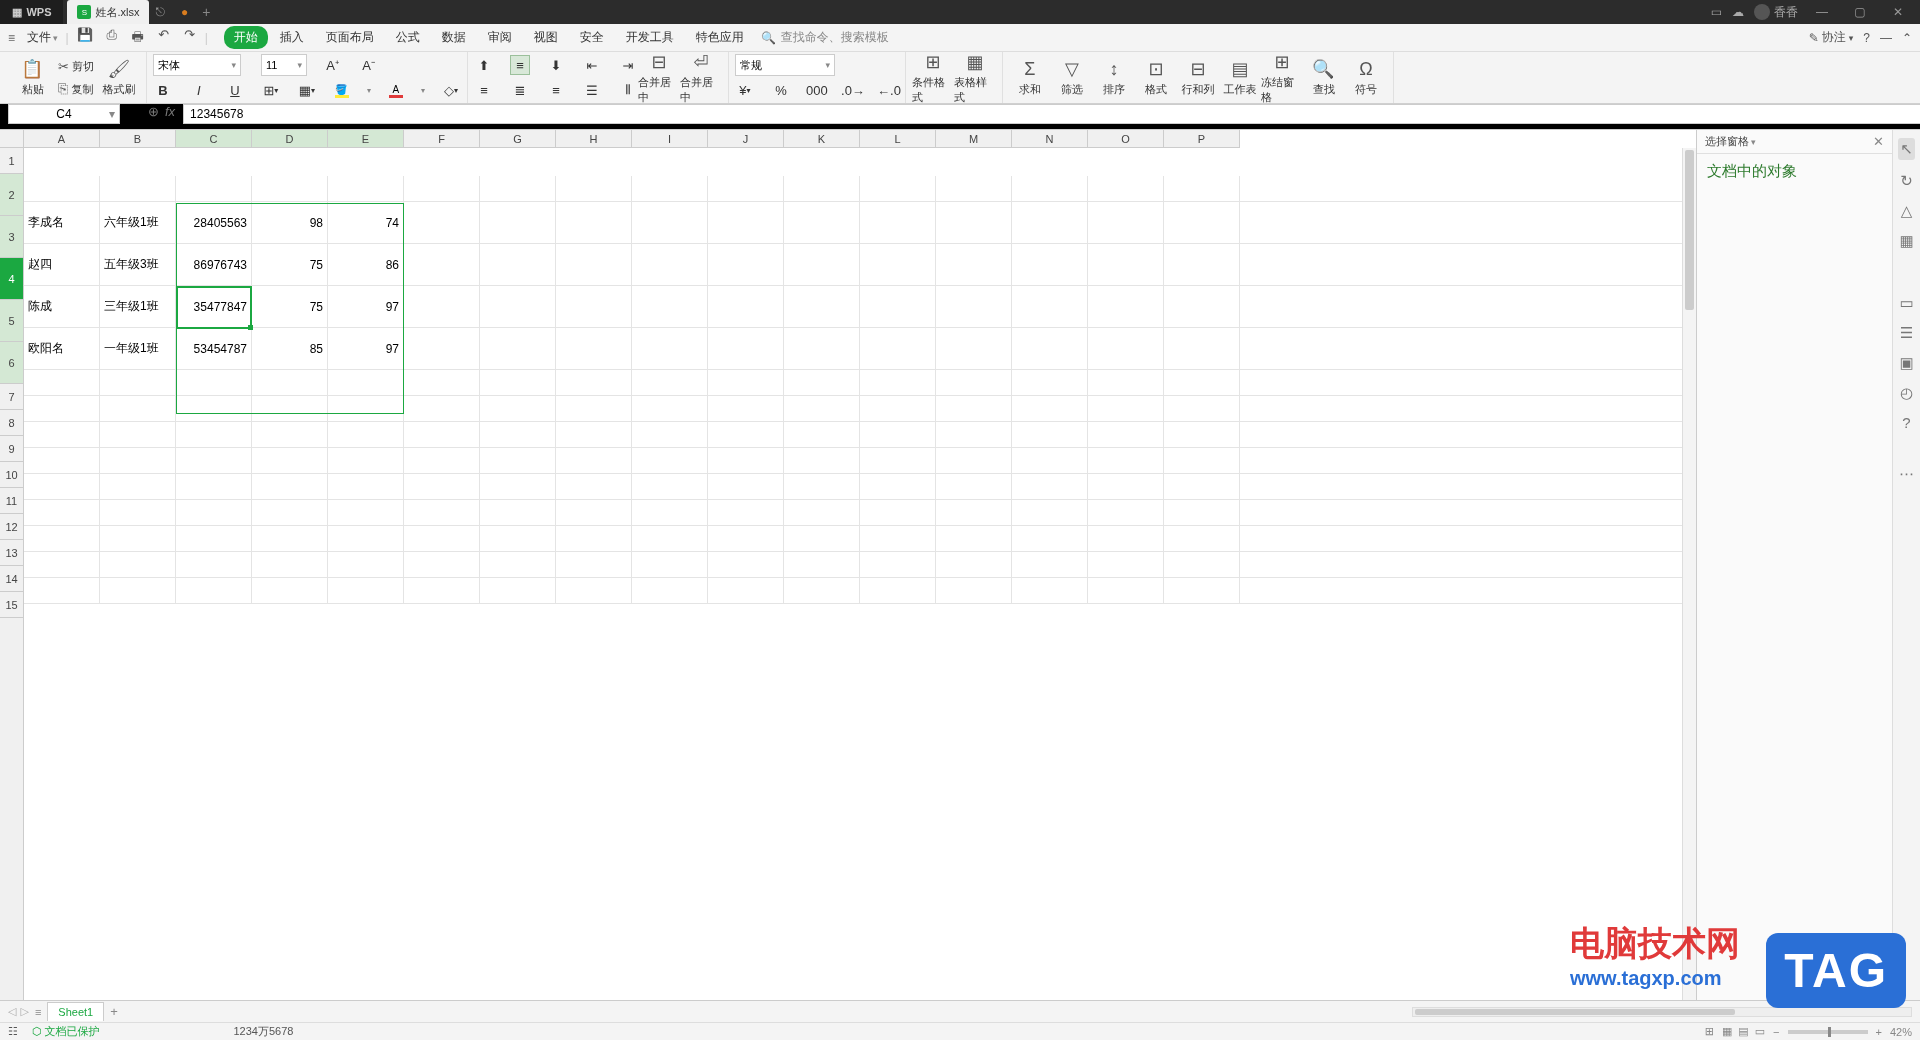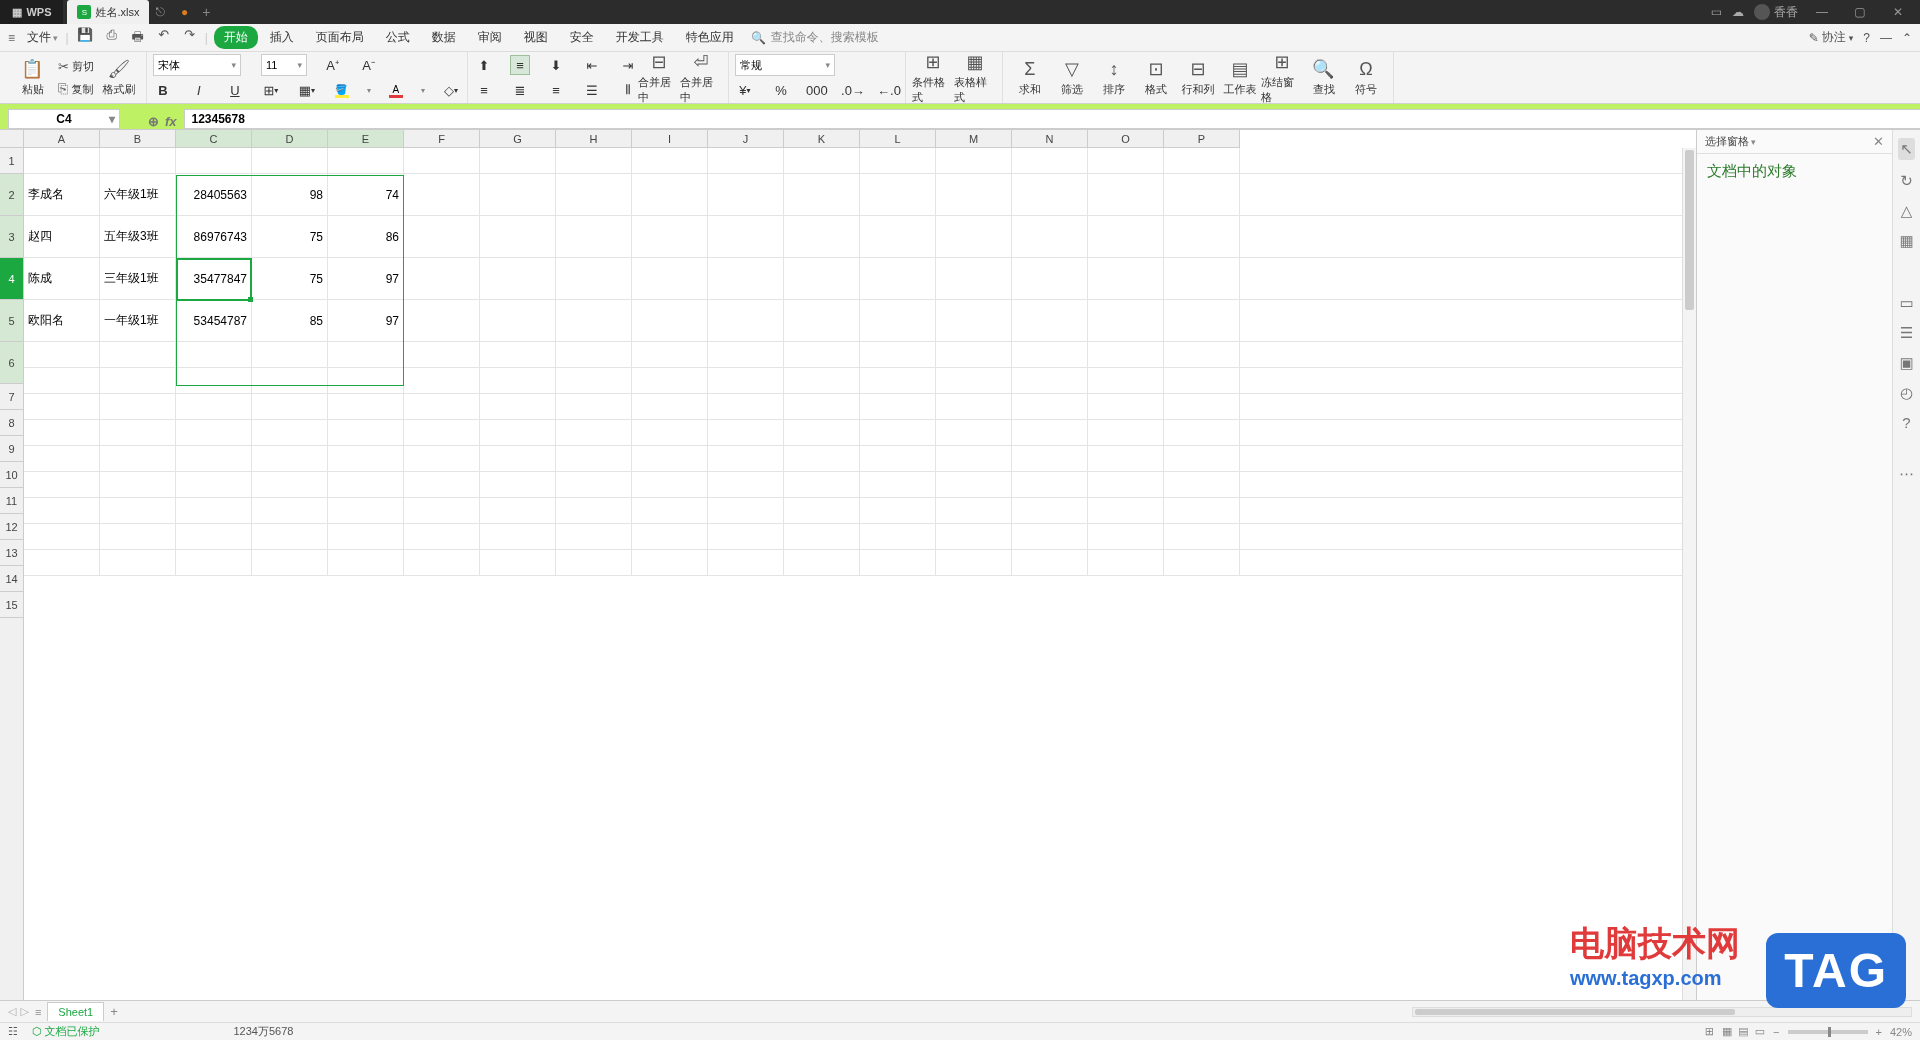--- a/index.html
+++ b/index.html
@@ -18,21 +18,21 @@
 .titlebar .right-controls .item { color: #aaa; font-size: 12px; display: flex; align-items: center; gap: 4px; }
 .titlebar .avatar { width: 16px; height: 16px; background: #555; border-radius: 50%; }
 .titlebar .win-btn { width: 28px; text-align: center; color: #999; cursor: pointer; }
 
 
 .menubar { height: 28px; background: #f4f4f4; border-bottom: 1px solid #ddd; display: flex; align-items: center; padding: 0 8px; gap: 2px; }
 .menubar .burger { color: #666; margin-right: 4px; }
 .menubar .file-btn { font-size: 12px; color: #333; padding: 2px 6px; display: flex; align-items: center; gap: 2px; }
 .menubar .qat { display: flex; gap: 8px; margin-left: 6px; color: #555; }
 .menubar .qat span { width: 18px; text-align: center; color: #555; font-size: 13px; }
-.menubar .tabs { display: flex; gap: 2px; align-items: center; }
+.menubar .tabs { display: flex; gap: 2px; margin-left: 10px; align-items: center; }
 .menubar .tabs .mtab { padding: 3px 10px; font-size: 12px; color: #333; border-radius: 10px; }
 .menubar .tabs .mtab.active { background: #1ba841; color: #fff; }
 .menubar .search-box { display: flex; align-items: center; gap: 4px; color: #888; font-size: 12px; margin-left: 6px; }
 .menubar .right-menu { margin-left: auto; display: flex; align-items: center; gap: 10px; color: #555; }
 .menubar .collab { display: flex; align-items: center; gap: 3px; font-size: 12px; }
 
 
 .ribbon { height: 52px; background: #f4f4f4; border-bottom: 1px solid #d0d0d0; display: flex; align-items: stretch; padding: 0 6px; }
 .ribbon .group { display: flex; align-items: center; padding: 0 6px; border-right: 1px solid #e0e0e0; }
 .ribbon .big-btn { display: flex; flex-direction: column; align-items: center; justify-content: center; width: 42px; height: 48px; font-size: 11px; color: #333; gap: 2px; }
@@ -45,21 +45,21 @@
 .ribbon .font-combo.size { width: 46px; margin-left: 4px; }
 .ribbon .dd { margin-left: auto; color: #888; font-size: 9px; }
 .ribbon .fmt-row { display: flex; gap: 16px; align-items: center; height: 22px; }
 .ribbon .fmt-btn { width: 20px; height: 20px; display: flex; align-items: center; justify-content: center; font-size: 13px; color: #333; }
 .ribbon .fmt-btn.selected { background: #d8e8d8; border: 1px solid #9bc09b; }
 .ribbon .color-swatch { width: 18px; height: 16px; display: flex; flex-direction: column; align-items: center; justify-content: flex-end; font-size: 10px; }
 .ribbon .color-swatch .bar { width: 14px; height: 3px; }
 .ribbon .num-combo { border: 1px solid #ccc; background: #fff; height: 22px; width: 100px; display: flex; align-items: center; padding: 0 4px; font-size: 11px; }
 
 
-.fxbar { height: 26px; border-bottom: 1px solid #ccc; display: flex; align-items: flex-end; background: #bef264; font-weight: bold; }
+.fxbar { height: 26px; border-bottom: 1px solid #ccc; display: flex; align-items: flex-start; background: #000000; }
 .fxbar .namebox { width: 112px; border: 1px solid #ccc; height: 20px; margin-left: 8px; display: flex; align-items: center; justify-content: center; font-size: 12px; background: #fff; }
 .fxbar .namebox .dd { position: absolute; right: 4px; color: #888; }
 .fxbar .fx-icons { margin-left: 28px; color: #777; display: flex; gap: 6px; font-size: 13px; }
 .fxbar .fx-input { flex: 1; border: 1px solid #ccc; border-right: none; height: 20px; margin-left: 8px; padding: 0 6px; font-size: 12px; display: flex; align-items: center; background: #fff; }
 
 
 .main { display: flex; height: calc(1040px - 24px - 28px - 52px - 26px - 22px - 18px); }
 .sheet-area { flex: 1; position: relative; overflow: hidden; display: flex; flex-direction: column; }
 .right-panel { width: 196px; border-left: 1px solid #ccc; background: #fafafa; display: flex; flex-direction: column; }
 .right-panel .hdr { height: 24px; display: flex; align-items: center; padding: 0 8px; font-size: 11px; color: #444; border-bottom: 1px solid #e0e0e0; }
@@ -70,21 +70,21 @@
 .col-headers { height: 18px; background: #f0f0f0; border-bottom: 1px solid #ccc; display: flex; }
 .corner { width: 24px; background: #f0f0f0; border-right: 1px solid #ccc; border-bottom: 1px solid #ccc; }
 .col-h { border-right: 1px solid #ccc; display: flex; align-items: center; justify-content: center; font-size: 11px; color: #444; background: #f0f0f0; }
 .col-h.sel { background: #d4e8d4; }
 .rows-container { display: flex; }
 .row-headers { width: 24px; background: #f0f0f0; border-right: 1px solid #ccc; }
 .row-h { border-bottom: 1px solid #ccc; display: flex; align-items: center; justify-content: center; font-size: 11px; color: #444; height: 42px; background: #f0f0f0; }
 .row-h.short { height: 26px; }
 .row-h.sel { background: #d4e8d4; }
 .row-h.active { background: #1ba841; color: #fff; }
-.cells { position: relative; flex: 1; }
+.cells { position: relative; flex: 1; margin-top: 28px; }
 .cell-row { display: flex; border-bottom: 1px solid #e4e4e4; height: 42px; }
 .cell-row.short { height: 26px; }
 .cell { border-right: 1px solid #e4e4e4; padding: 0 4px; display: flex; align-items: center; font-size: 12px; }
 .cell.num { justify-content: flex-end; }
 .cell.txt { justify-content: flex-start; }
 
 
 .cA { width: 76px; } .cB { width: 76px; } .cC { width: 76px; } .cD { width: 76px; } .cE { width: 76px; }
 .cF { width: 76px; } .cG { width: 76px; } .cH { width: 76px; } .cI { width: 76px; } .cJ { width: 76px; }
 .cK { width: 76px; } .cL { width: 76px; } .cM { width: 76px; } .cN { width: 76px; } .cO { width: 76px; } .cP { width: 76px; }

